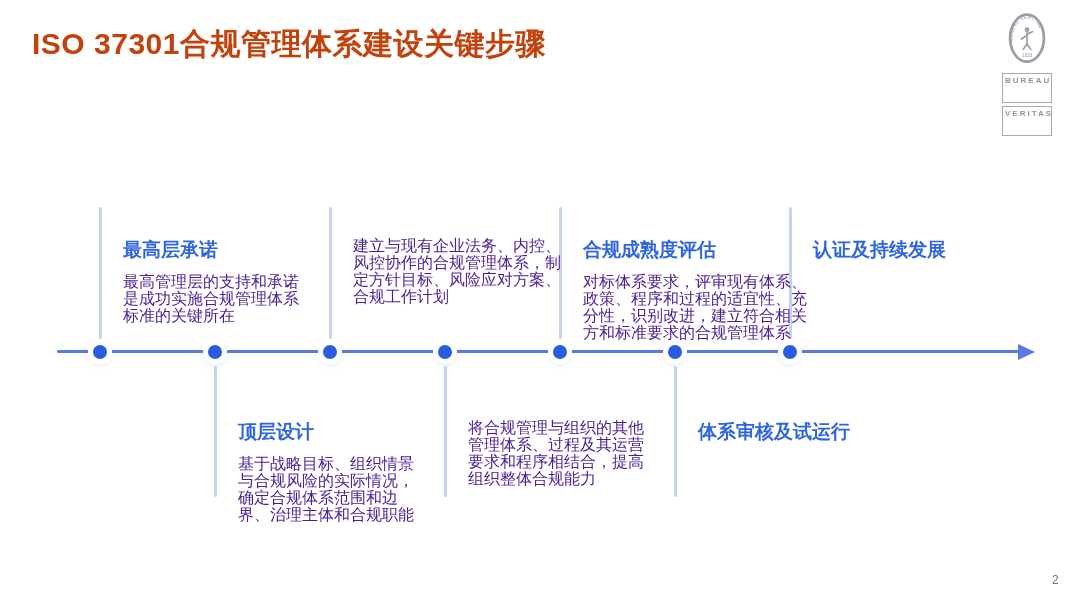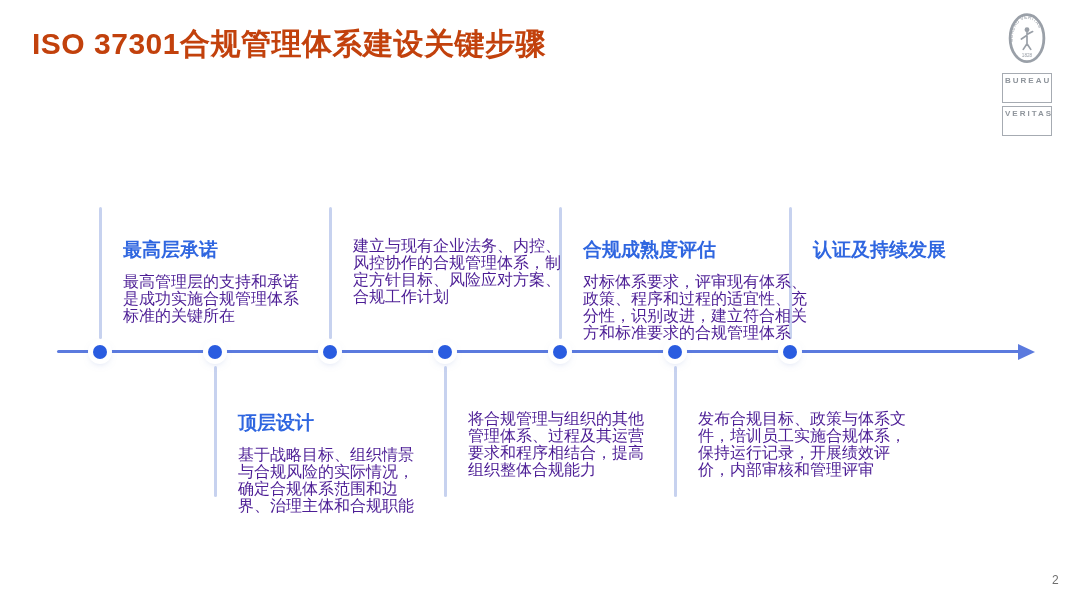--- a/index.html
+++ b/index.html
@@ -37,21 +37,21 @@
   }
   .d1{left:93px}.d2{left:208px}.d3{left:323px}.d4{left:438px}.d5{left:553px}.d6{left:668px}.d7{left:783px}
   .conn{position:absolute;width:3px;background:#c7d2ef;border-radius:2px;}
   .conn.top{top:207px;height:132px;}
   .conn.bottom{top:366px;height:131px;}
   .c1{left:99px}.c3{left:329px}.c5{left:559px}.c7{left:789px}
   .c2{left:214px}.c4{left:444px}.c6{left:674px}
   
   .step{position:absolute;width:236px;}
   .step.t{top:198px;margin-top:39px;}
-  .step.b{top:410px;font-family:Liberation Serif, serif;}
+  .step.b{top:419px;font-family:Liberation Serif, serif;}
   .t1{left:123px}.t2{left:353px}.t3{left:583px}.t4{left:813px}
   .b1{left:238px}.b2{left:468px}.b3{left:698px}
   .step-title{font-size:19px;font-weight:700;color:#2f66e0;margin-bottom:10px;}
   .step-body{
     font-size:16px;line-height:17px;color:#4c1d95;white-space:pre-line;
   }
   .page-number{position:absolute;left:1052px;top:573px;font-size:12px;color:#6f6f6f;}
 </style>
 </head>
 <body>
@@ -123,20 +123,17 @@
 确定合规体系范围和边
 界、治理主体和合规职能</div>
   </div>
   <div class="step b b2">
     <div class="step-body">将合规管理与组织的其他
 管理体系、过程及其运营
 要求和程序相结合，提高
 组织整体合规能力</div>
   </div>
   <div class="step b b3">
-    <div class="step-body">发布合规目标、政策与体系文
-件，培训员工实施合规体系，
-保持运行记录，开展绩效评
-价，内部审核和管理评审</div>
+    <div class="step-title">体系审核及试运行</div>
   </div>
 </div>
 
 <div class="page-number">2</div>
 
 </body></html>

